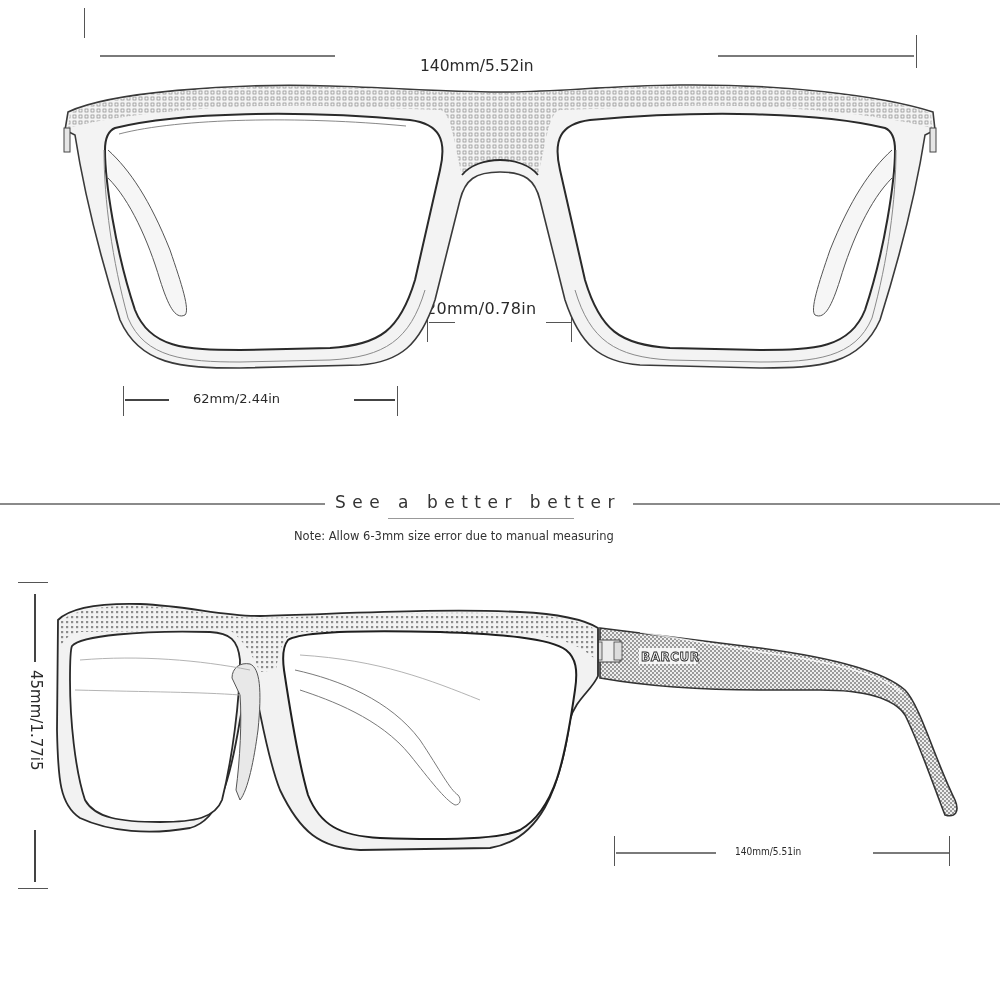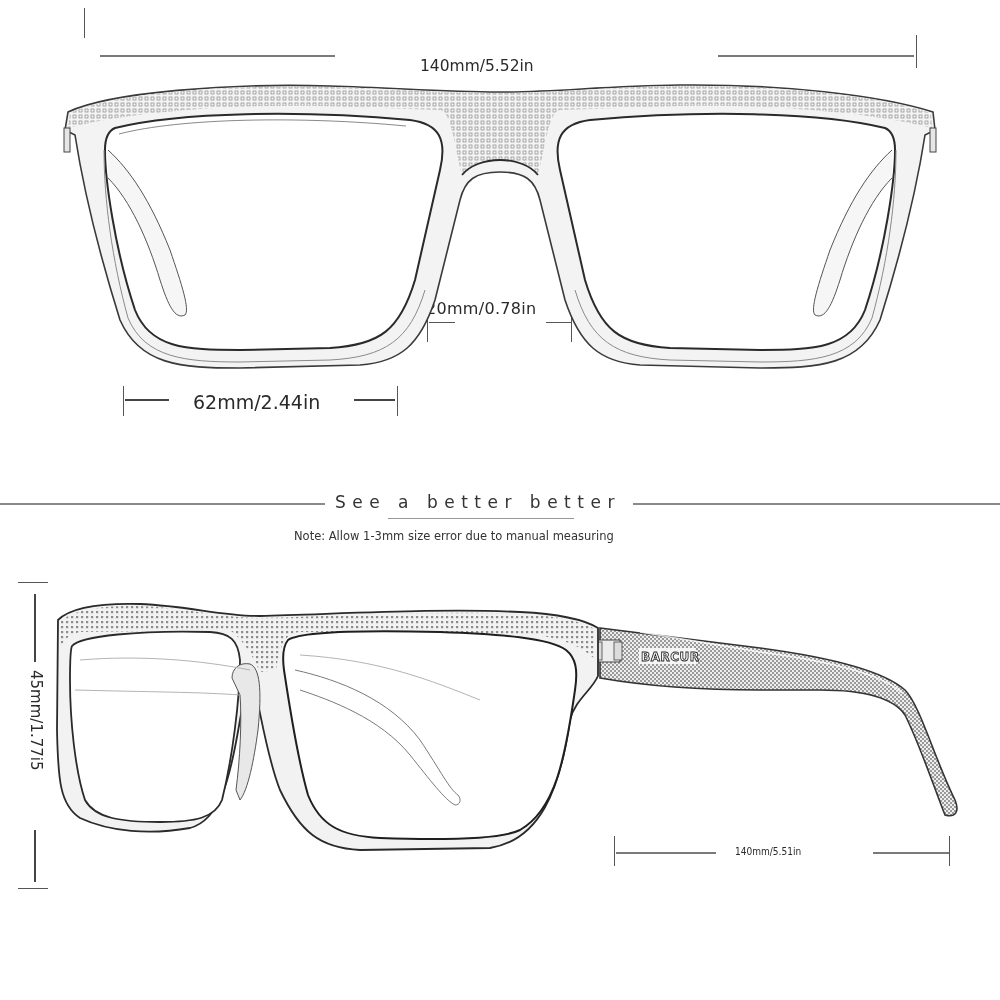--- a/index.html
+++ b/index.html
@@ -26,21 +26,21 @@
   <div class="vtick" style="left:916px; top:35px; height:33px;"></div>
 
   <div class="dim-text" style="left:426px; top:299px; font-size:16px; letter-spacing:0.3px;">20mm/0.78in</div>
   <div class="vtick" style="left:427px; top:315px; height:27px;"></div>
   <div class="abs" style="left:429px; top:322px; width:26px; height:1px; background:#555;"></div>
   <div class="abs" style="left:546px; top:322px; width:25px; height:1px; background:#555;"></div>
   <div class="vtick" style="left:571px; top:315px; height:27px;"></div>
 
   <div class="vtick" style="left:123px; top:386px; height:30px;"></div>
   <div class="abs" style="left:125px; top:399px; width:44px; height:2px; background:#444;"></div>
-  <div class="dim-text" style="left:193px; top:391px; font-size:19px;">62mm/2.44in</div>
+  <div class="dim-text" style="left:193px; top:391px; font-size:13px;">62mm/2.44in</div>
   <div class="abs" style="left:354px; top:399px; width:41px; height:2px; background:#444;"></div>
   <div class="vtick" style="left:397px; top:386px; height:30px;"></div>
 </div>
 
 <svg width="1000" height="480" viewBox="0 0 1000 480">
   <defs>
     <pattern id="dots" width="6" height="6" patternUnits="userSpaceOnUse">
       <rect width="6" height="6" fill="#f4f4f4"></rect>
       <rect x="1" y="1" width="3" height="3" fill="none" stroke="#8a8a8a" stroke-width="0.7"></rect>
     </pattern>
@@ -74,21 +74,21 @@
   <rect x="930" y="128" width="6" height="24" fill="#e6e6e6" stroke="#444" stroke-width="1"></rect>
 
   <path d="M 462 175 C 470 165, 485 160, 500 160 C 515 160, 530 165, 538 175" fill="none" stroke="#2a2a2a" stroke-width="1.8"></path>
 </svg>
 
 <div>
   <div class="abs" style="left:0; top:503px; width:325px; height:2px; background:#8a8a8a;"></div>
   <div class="slogan" style="left:335px; top:492px;">See a better better</div>
   <div class="abs" style="left:633px; top:503px; width:367px; height:2px; background:#8a8a8a;"></div>
   <div class="abs" style="left:388px; top:518px; width:186px; height:1px; background:#999;"></div>
-  <div class="note" style="left:294px; top:529px;">Note: Allow 1-3mm size error due to manual measuring</div>
+  <div class="note" style="left:294px; top:529px;">Note: Allow 6-3mm size error due to manual measuring</div>
 </div>
 
 <div>
   <div class="abs" style="left:18px; top:582px; width:30px; height:1px; background:#555;"></div>
   <div class="abs" style="left:34px; top:594px; width:2px; height:68px; background:#444;"></div>
   <div class="vert-text" style="left:45px; top:670px;">45mm/1.77i5</div>
   <div class="abs" style="left:34px; top:830px; width:2px; height:52px; background:#444;"></div>
   <div class="abs" style="left:18px; top:888px; width:30px; height:1px; background:#555;"></div>
 
   <div class="vtick" style="left:614px; top:836px; height:30px;"></div>

